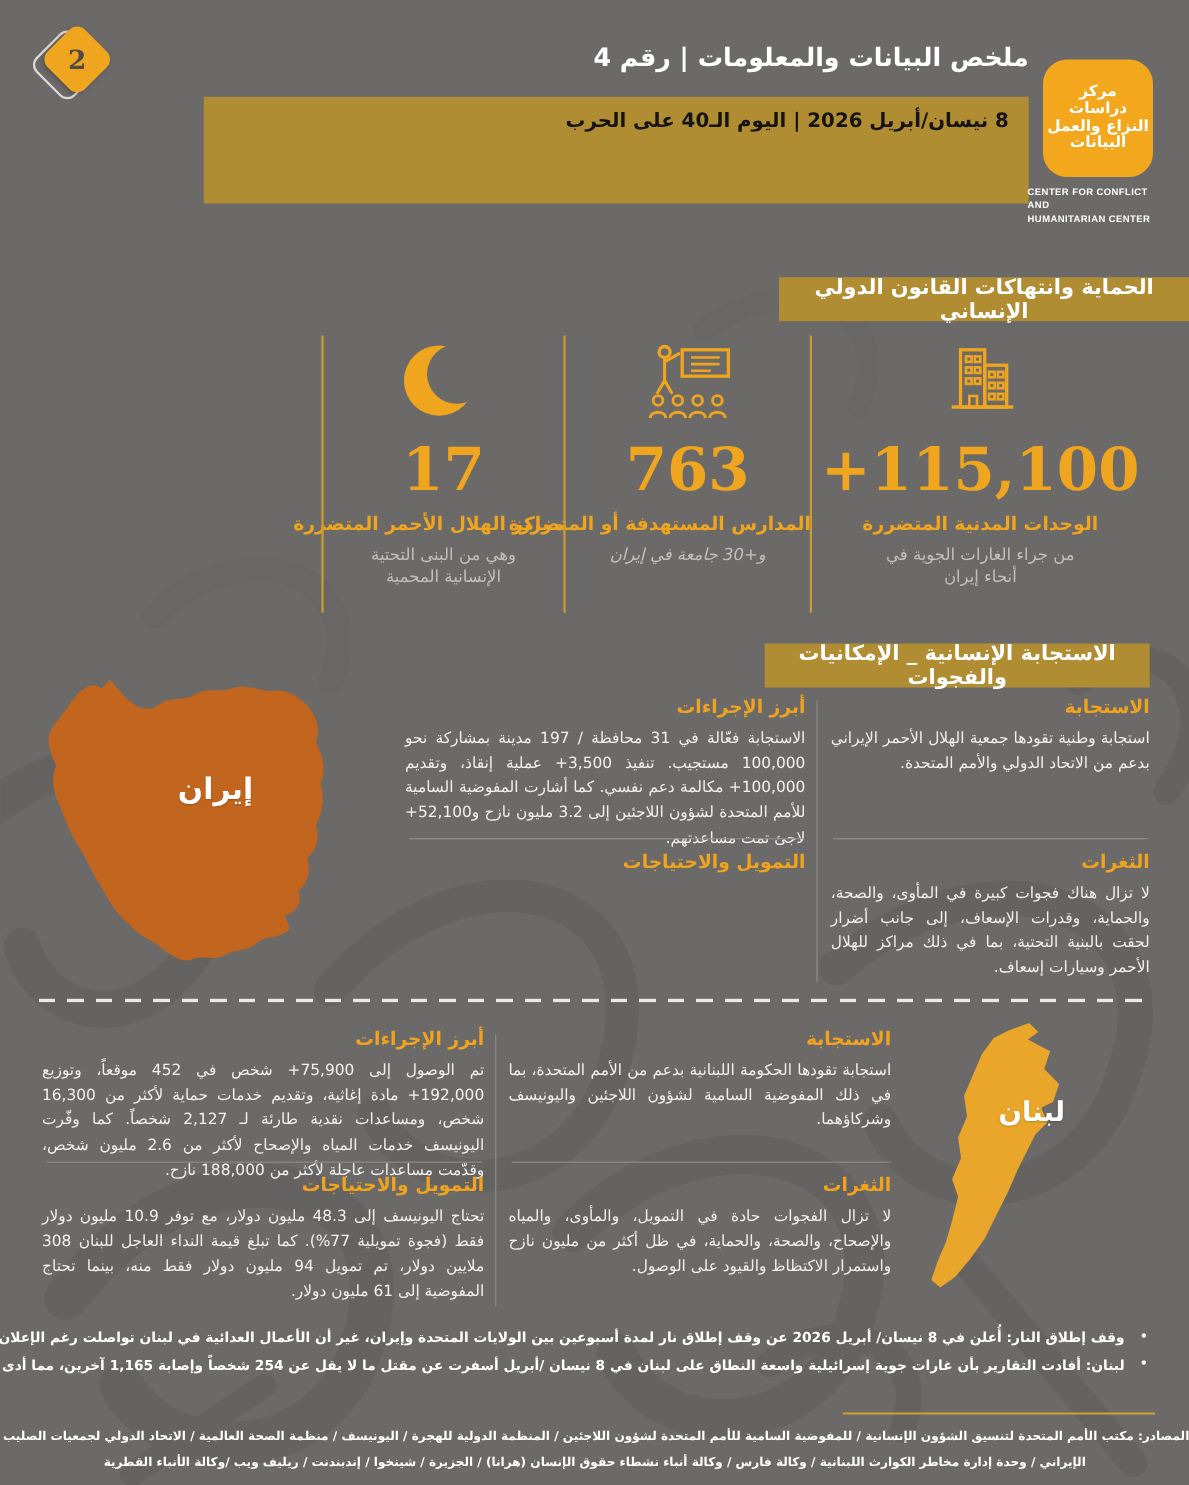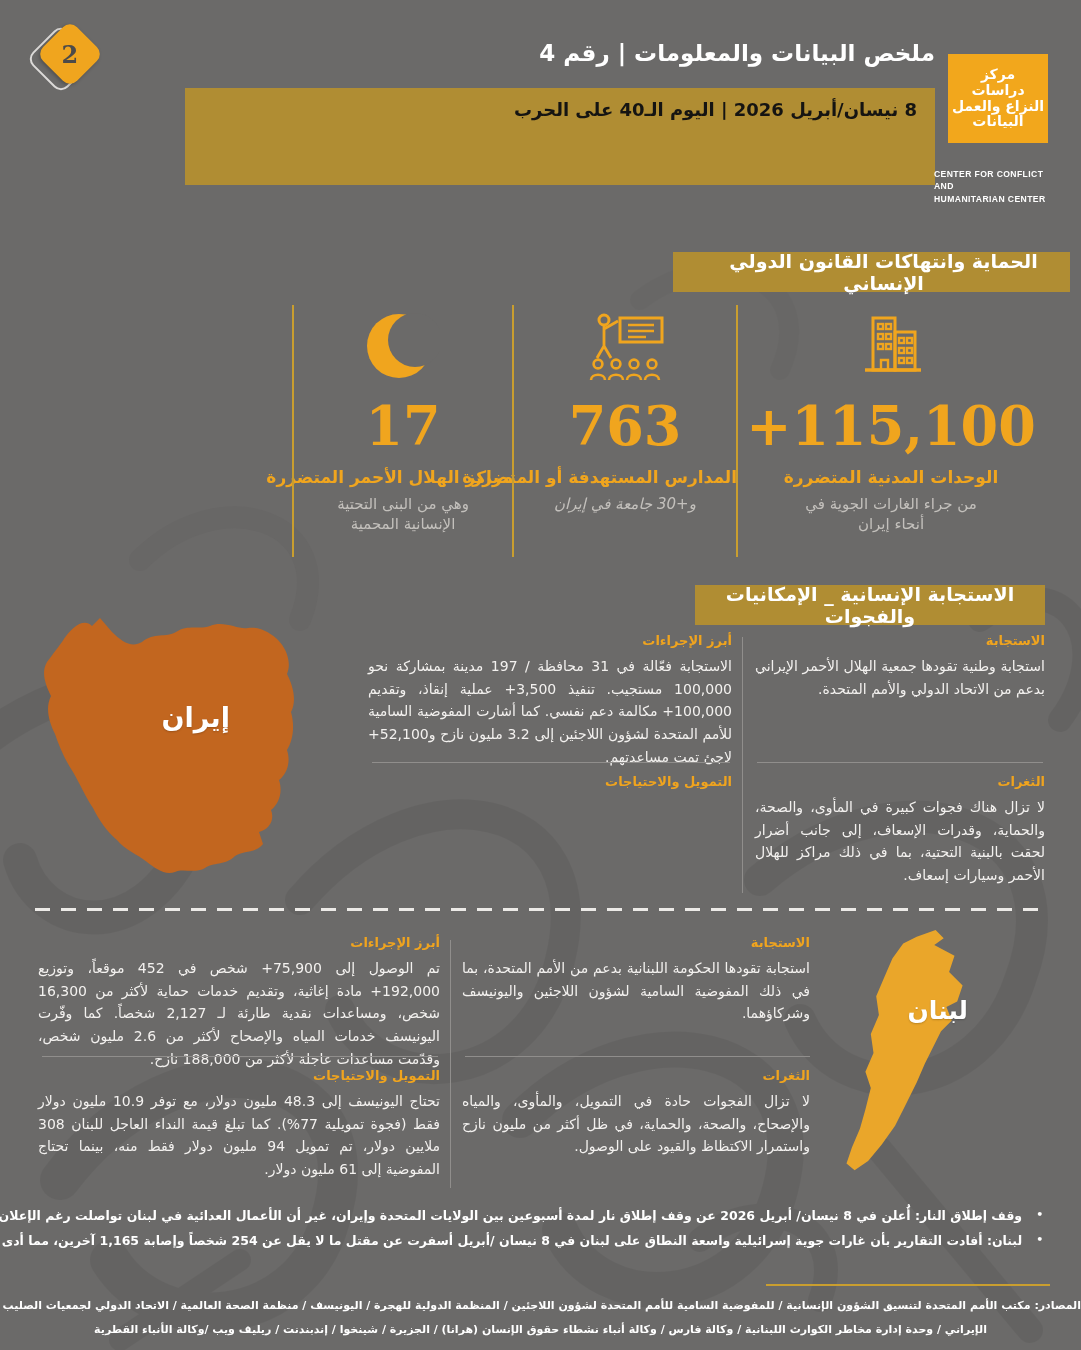--- a/index.html
+++ b/index.html
@@ -29,22 +29,22 @@
     position:absolute;right:146px;top:40px;width:760px;
     color:#ffffff;font-size:23px;font-weight:bold;text-align:right;
   }
   .title-banner{
     position:absolute;left:185px;top:88px;width:750px;height:97px;
     background:#b08d33;color:#fff;box-sizing:border-box;padding:8px 18px 6px 10px;
   }
   .title-banner .t{font-size:28px;font-weight:bold;line-height:1.3;text-align:right;}
   .title-banner .s{font-size:18px;font-weight:bold;color:#151412;margin-top:3px;text-align:right;}
   .logo-box{
-    position:absolute;left:948px;top:54px;width:100px;height:89px;
-    background:#f2a71c;display:flex;flex-direction:column;align-items:center;justify-content:center;
+    position:absolute;left:948px;top:54px;width:100px;height:107px;
+    background:#f2a71c;display:flex;flex-direction:column;align-items:center;justify-content:center;border-radius:22px;
   }
   .logo-box .cal{color:#fff;font-weight:bold;font-size:14px;line-height:1.12;text-align:center;white-space:nowrap;}
   .logo-cap{
     position:absolute;left:934px;top:168px;width:130px;text-align:left;
     color:#fff;font-family:"Liberation Sans", sans-serif;font-size:8.6px;font-weight:bold;
     letter-spacing:.4px;line-height:1.45;
   }
   
   .sec-banner{
     background:#b08d33;color:#fff;font-weight:bold;font-size:19px;
@@ -54,21 +54,21 @@
   .stat{position:absolute;top:300px;height:262px;text-align:center;}
   .stat .icon{height:82px;display:flex;align-items:flex-end;justify-content:center;}
   .stat .num{
     font-family:"DejaVu Serif","Liberation Serif",serif;font-weight:bold;
     color:#f0a51e;font-size:54px;line-height:1.05;margin-top:16px;direction:ltr;
   }
   .stat .lbl{color:#f0a51e;font-size:17px;font-weight:bold;margin-top:12px;white-space:nowrap;}
   .stat .sub{color:#c3c0bc;font-size:15px;line-height:1.35;margin-top:7px;}
   .vsep{position:absolute;top:305px;height:252px;width:1.5px;background:#c99e2f;}
   
-  .col-h{color:#f0a41e;font-size:13px;font-weight:bold;text-align:right;}
+  .col-h{color:#f0a41e;font-size:17px;font-weight:bold;text-align:right;}
   .col-p{color:#f3f1ef;font-size:14px;line-height:1.62;text-align:justify;margin-top:7px;}
   .hline{position:absolute;height:1px;background:#908e8c;}
   .vline{position:absolute;width:1px;background:#908e8c;}
   .map-label{position:absolute;color:#fff;font-weight:bold;text-shadow:0 1px 2px rgba(0,0,0,.2);}
   
   .dashed{
     position:absolute;left:35px;top:908px;width:1011px;height:3px;
     background:repeating-linear-gradient(90deg,#eceae7 0 15px,transparent 15px 26px);
   }
   
@@ -121,21 +121,21 @@
       <div>دراسات</div>
       <div>النزاع والعمل</div>
       <div>البيانات</div>
     </div>
   </div>
   <div class="logo-cap">
     <div>CENTER FOR CONFLICT AND</div>
     <div>HUMANITARIAN CENTER</div>
   </div>
 
-  <div class="sec-banner abs" style="left:673px;top:252px;width:373px;height:40px;padding-left:24px;">الحماية وانتهاكات القانون الدولي الإنساني</div>
+  <div class="sec-banner abs" style="left:708px;top:252px;width:373px;height:40px;">الحماية وانتهاكات القانون الدولي الإنساني</div>
 
   <div class="stat" style="left:737px;width:308px;">
     <div class="icon">
       <svg width="72" height="72" viewBox="0 0 72 72" fill="none" stroke="#f0a51e" stroke-width="3">
         <rect x="18" y="8" width="22" height="52"></rect>
         <rect x="40" y="22" width="20" height="38"></rect>
         <g stroke-width="2.4">
           <rect x="23" y="14" width="5" height="5"></rect>
             <rect x="31" y="14" width="5" height="5"></rect>
           <rect x="23" y="24" width="5" height="5"></rect>

